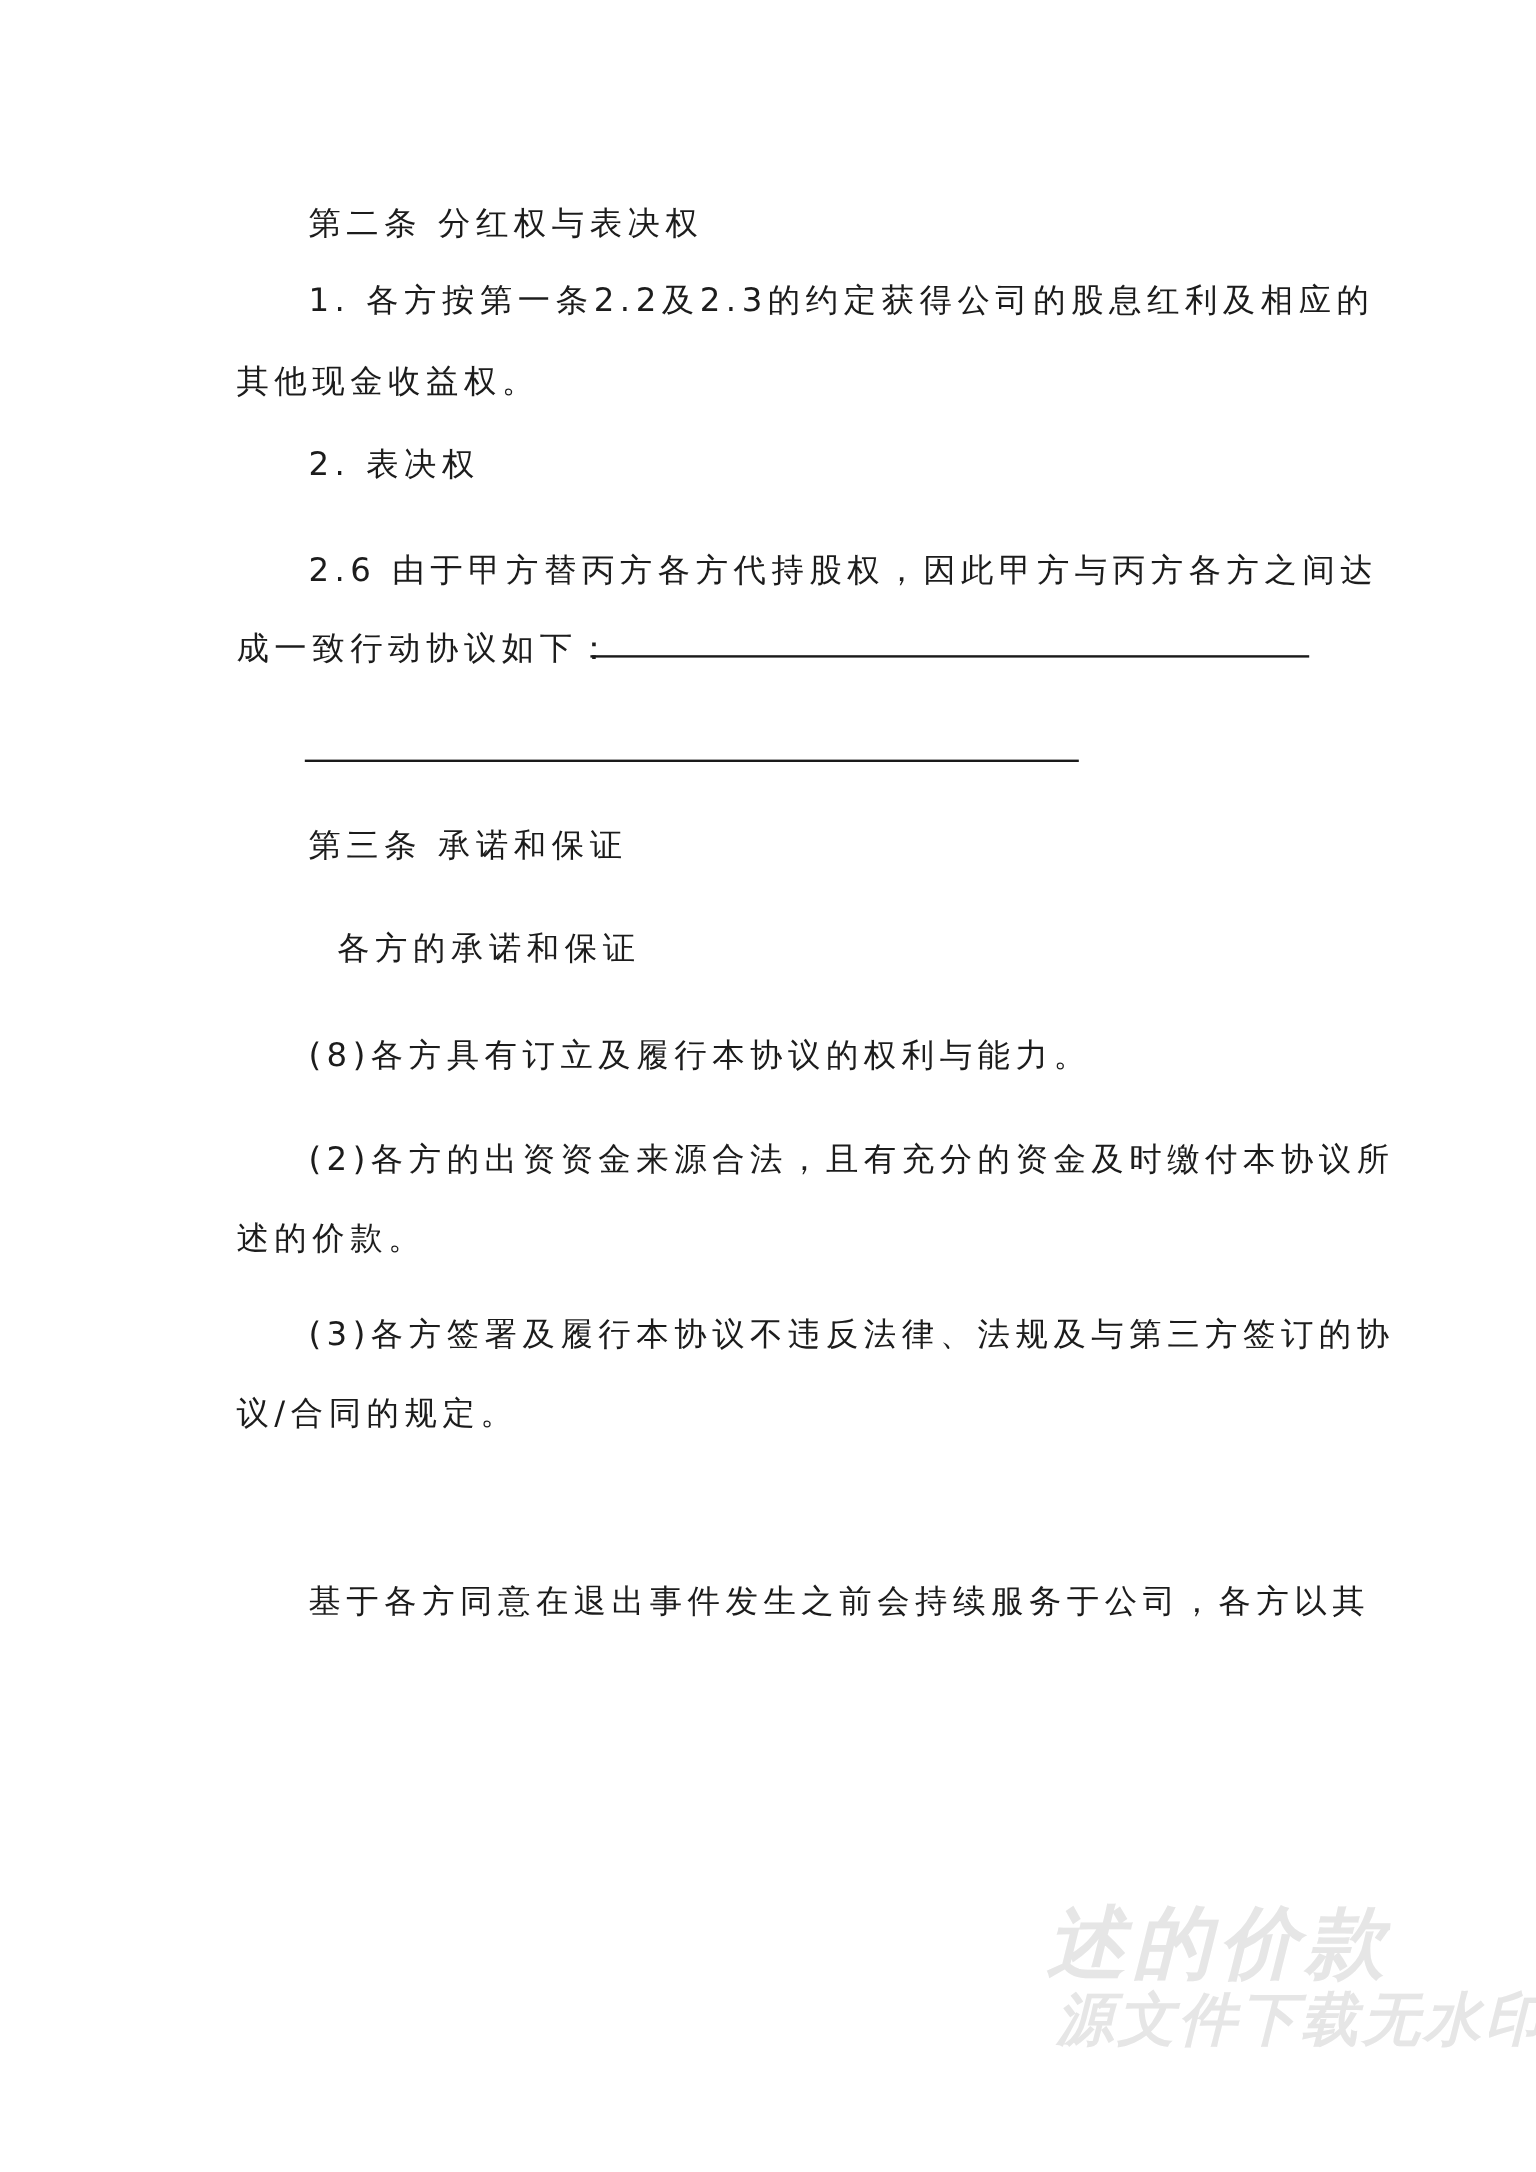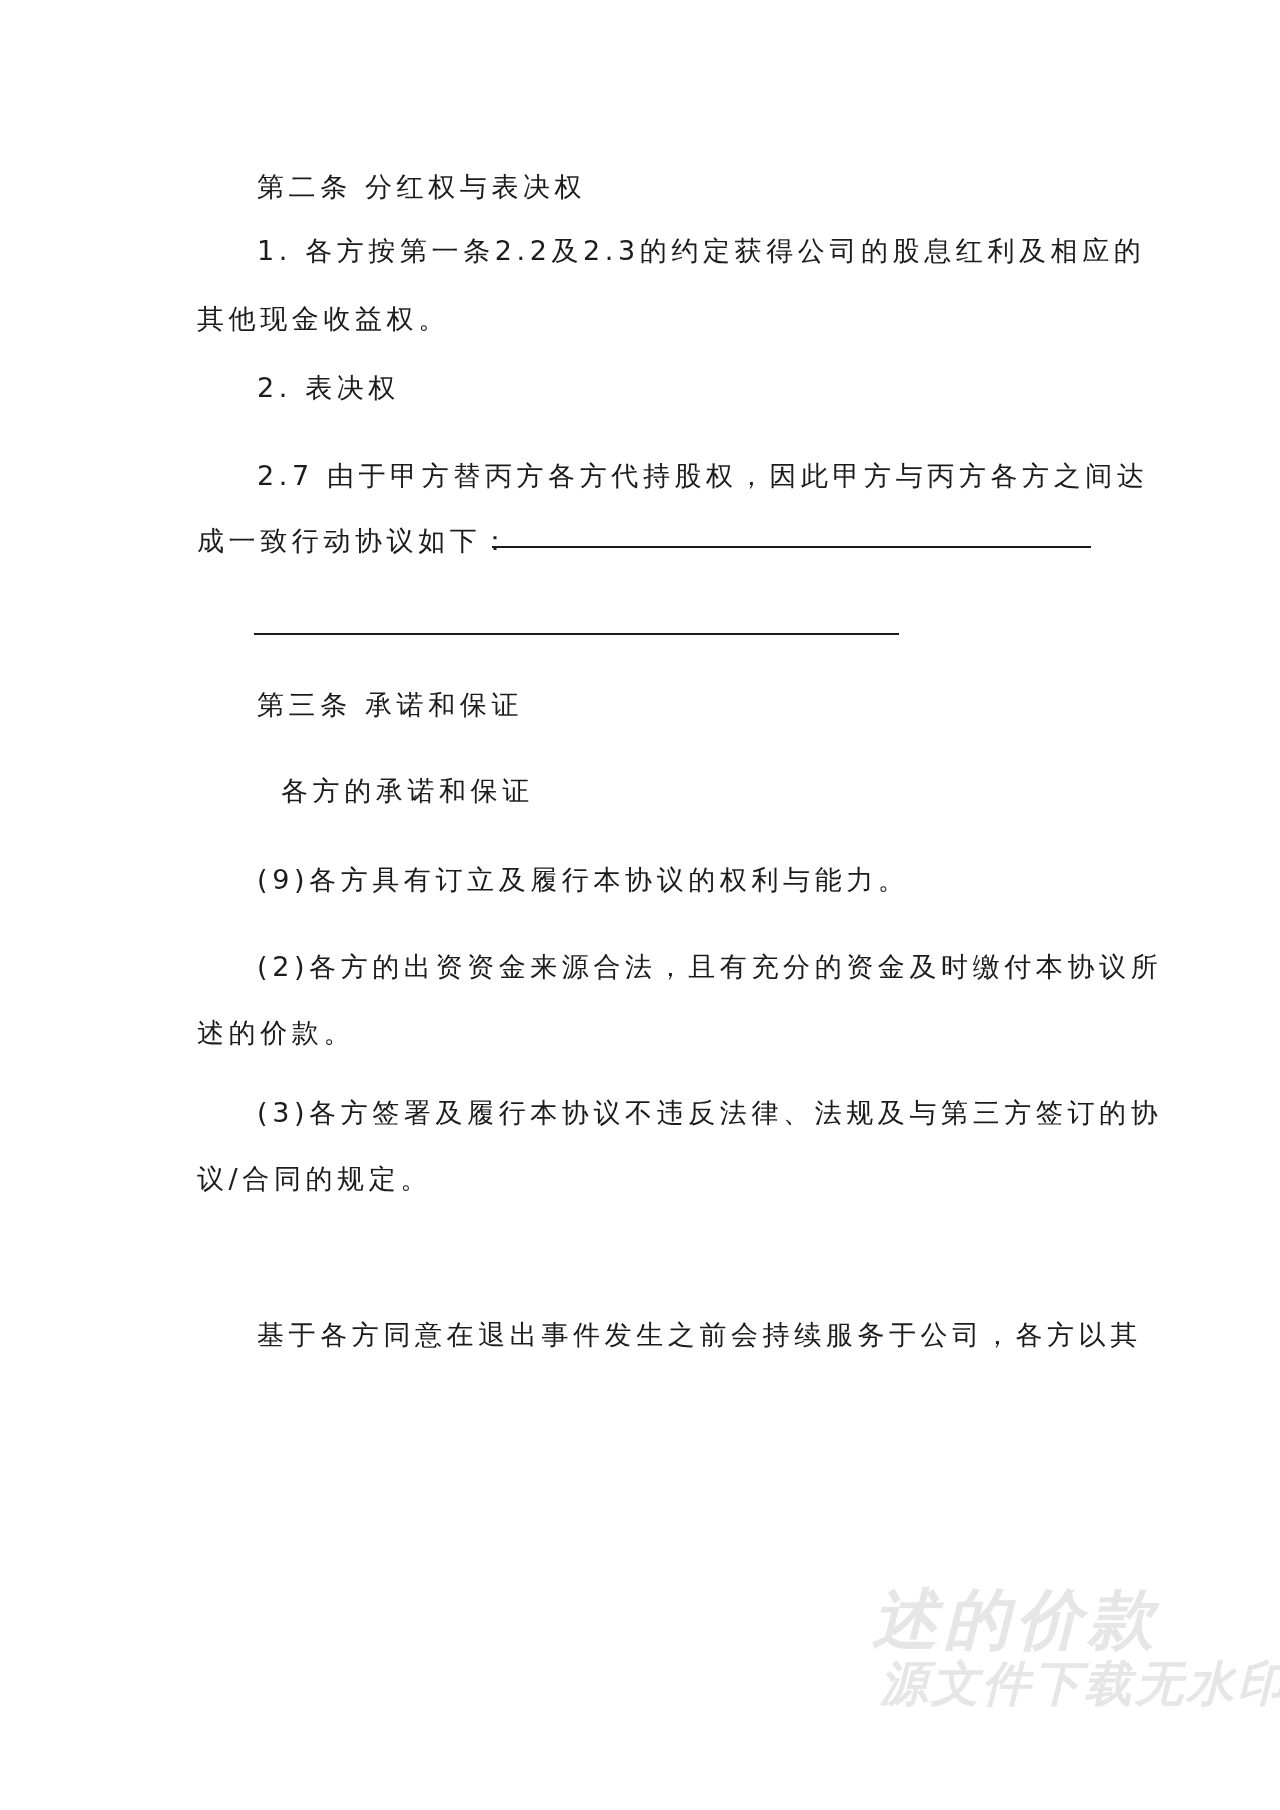--- a/index.html
+++ b/index.html
@@ -66,31 +66,31 @@
 
 <div class="page">
 
   <div class="line indent" style="top:172px;">第二条  分红权与表决权</div>
 
   <div class="line indent" style="top:236px;">1. 各方按第一条2.2及2.3的约定获得公司的股息红利及相应的</div>
   <div class="line flush" style="top:304px;">其他现金收益权。</div>
 
   <div class="line indent" style="top:373px;">2. 表决权</div>
 
-  <div class="line indent" style="top:461px;">2.7  由于甲方替丙方各方代持股权，因此甲方与丙方各方之间达</div>
+  <div class="line indent" style="top:461px;">2.6  由于甲方替丙方各方代持股权，因此甲方与丙方各方之间达</div>
   <div class="line flush" style="top:526px;">成一致行动协议如下：</div>
 
   <div class="rule" style="left:492px; top:546px; width:599px;"></div>
   <div class="rule" style="left:254px; top:633px; width:645px;"></div>
 
   <div class="line indent" style="top:690px;">第三条  承诺和保证</div>
 
   <div class="line indent" style="top:776px;margin-left:24px;">各方的承诺和保证</div>
 
-  <div class="line indent" style="top:865px;">(9)各方具有订立及履行本协议的权利与能力。</div>
+  <div class="line indent" style="top:865px;">(8)各方具有订立及履行本协议的权利与能力。</div>
 
   <div class="line indent" style="top:952px;">(2)各方的出资资金来源合法，且有充分的资金及时缴付本协议所</div>
   <div class="line flush" style="top:1018px;">述的价款。</div>
 
   <div class="line indent" style="top:1098px;">(3)各方签署及履行本协议不违反法律、法规及与第三方签订的协</div>
   <div class="line flush" style="top:1164px;">议/合同的规定。</div>
 
 
   <div class="line indent" style="top:1320px;">基于各方同意在退出事件发生之前会持续服务于公司，各方以其</div>
 

